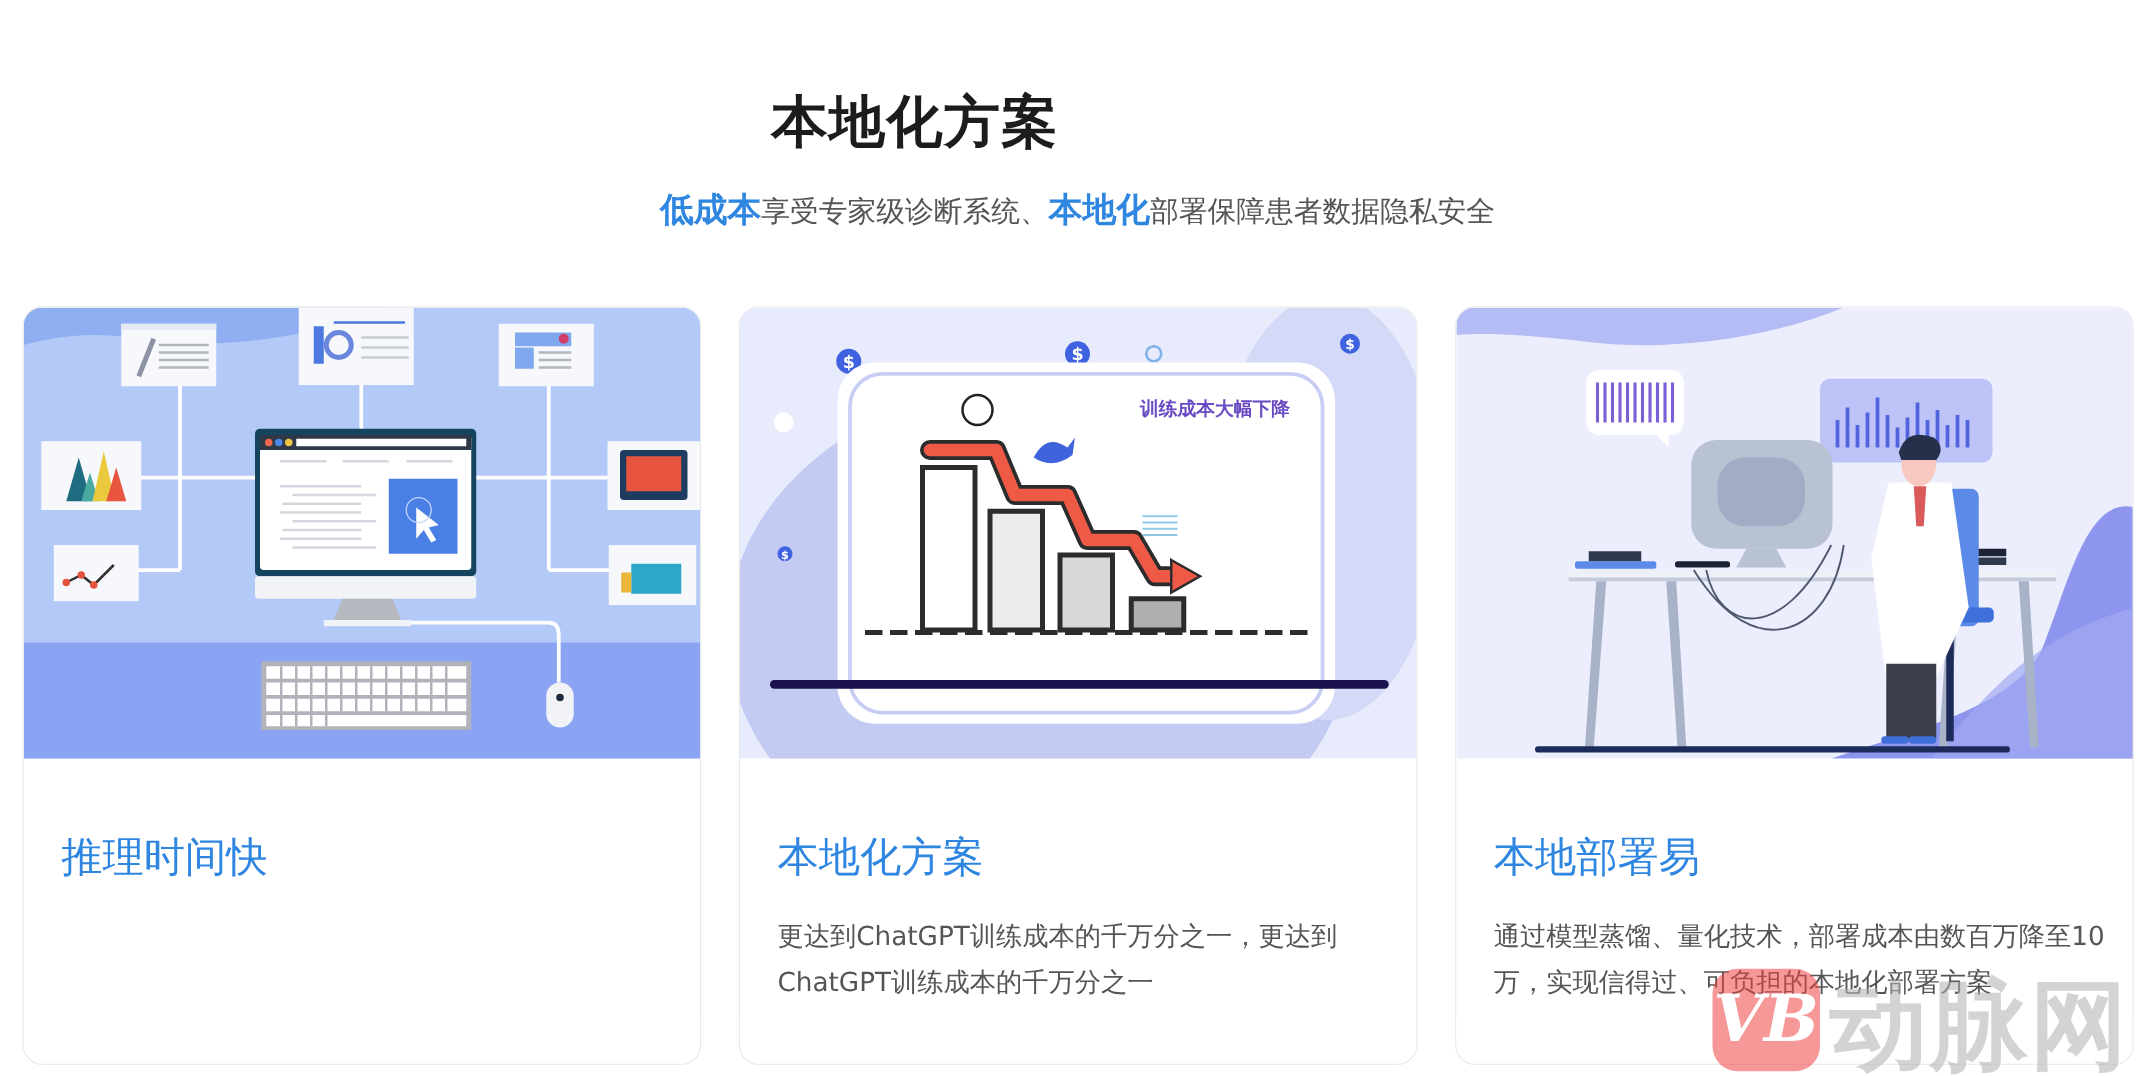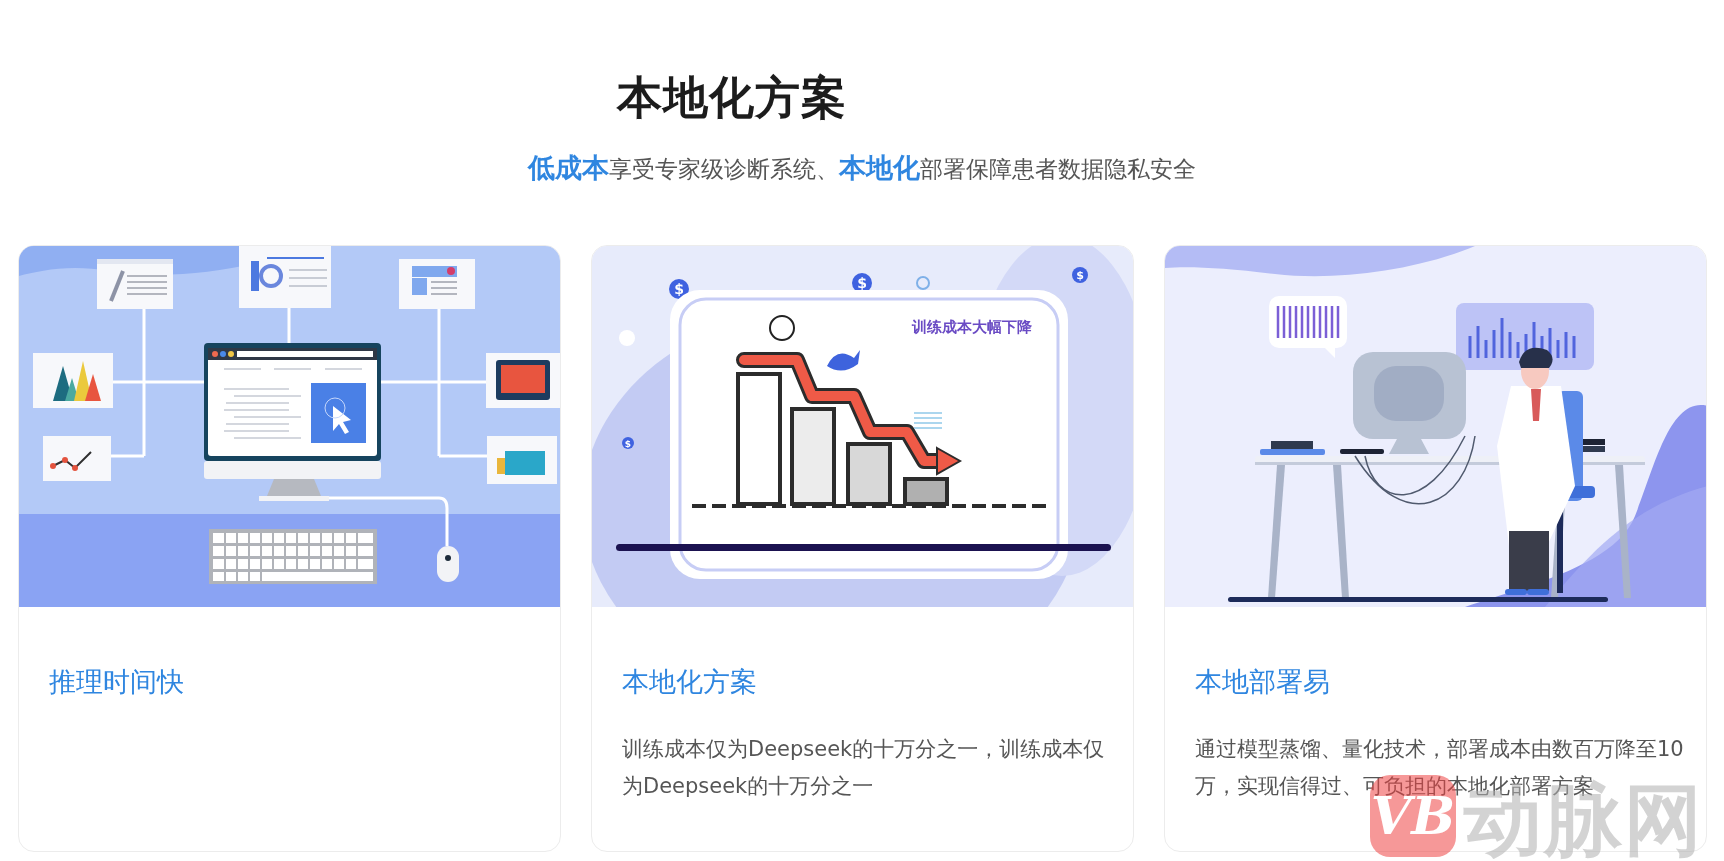--- a/index.html
+++ b/index.html
@@ -19,21 +19,21 @@
     .card {
       position: absolute; top: 245px; width: 543px; height: 607px;
       border: 1px solid #ececec; border-radius: 16px; overflow: hidden; background: #fff;
     }
     .card-1 { left: 18px; }
     .card-2 { left: 591px; }
     .card-3 { left: 1164px; padding-left: 23px; }
 
     .card-image { position: absolute; left: 0; top: 0; width: 543px; height: 361px; overflow: hidden; }
     .card-title {
-      position: absolute; left: 30px; top: 418px; font-size: 27px; color: #2f86e0;
+      position: absolute; left: 30px; top: 418px; font-size: 33px; color: #2f86e0;
       white-space: nowrap;
     }
     .card-body {
       position: absolute; left: 30px; top: 485px; width: 490px; font-size: 21px;
       color: #555555; line-height: 37px;
     }
     .card-3 .card-body { width: 500px; }
 
     .watermark {
       position: absolute; left: 1370px; top: 775px; width: 354px; height: 86px;
@@ -238,21 +238,21 @@
       <g stroke="#8fc8e8" stroke-width="1.5">
         <line x1="322" y1="167" x2="350" y2="167"></line>
           <line x1="322" y1="172" x2="350" y2="172"></line>
         <line x1="322" y1="177" x2="350" y2="177"></line>
           <line x1="322" y1="182" x2="350" y2="182"></line>
       </g>
       <rect x="24" y="298" width="495" height="7" rx="3.5" fill="#1b1250"></rect>
     </svg>
   </div>
   <div class="card-title">本地化方案</div>
-  <div class="card-body">训练成本仅为Deepseek的十万分之一，训练成本仅为Deepseek的十万分之一</div>
+  <div class="card-body">更达到ChatGPT训练成本的千万分之一，更达到ChatGPT训练成本的千万分之一</div>
 </div>
 
 <div class="card card-3">
   <div class="card-image">
     <svg width="543" height="361" viewBox="0 0 543 361">
       <rect width="543" height="361" fill="#eceefd"></rect>
       <path d="M0 0 H310 C250 25 170 35 110 28 C60 22 25 20 0 22 Z" fill="#b4bcf5"></path>
       <path d="M543 160 C505 150 490 220 470 270 C450 320 360 340 300 361 H543 Z" fill="#8d95ee"></path>
       <path d="M543 240 C470 260 430 300 380 361 H543 Z" fill="#a3aaf2" opacity="0.7"></path>
 

